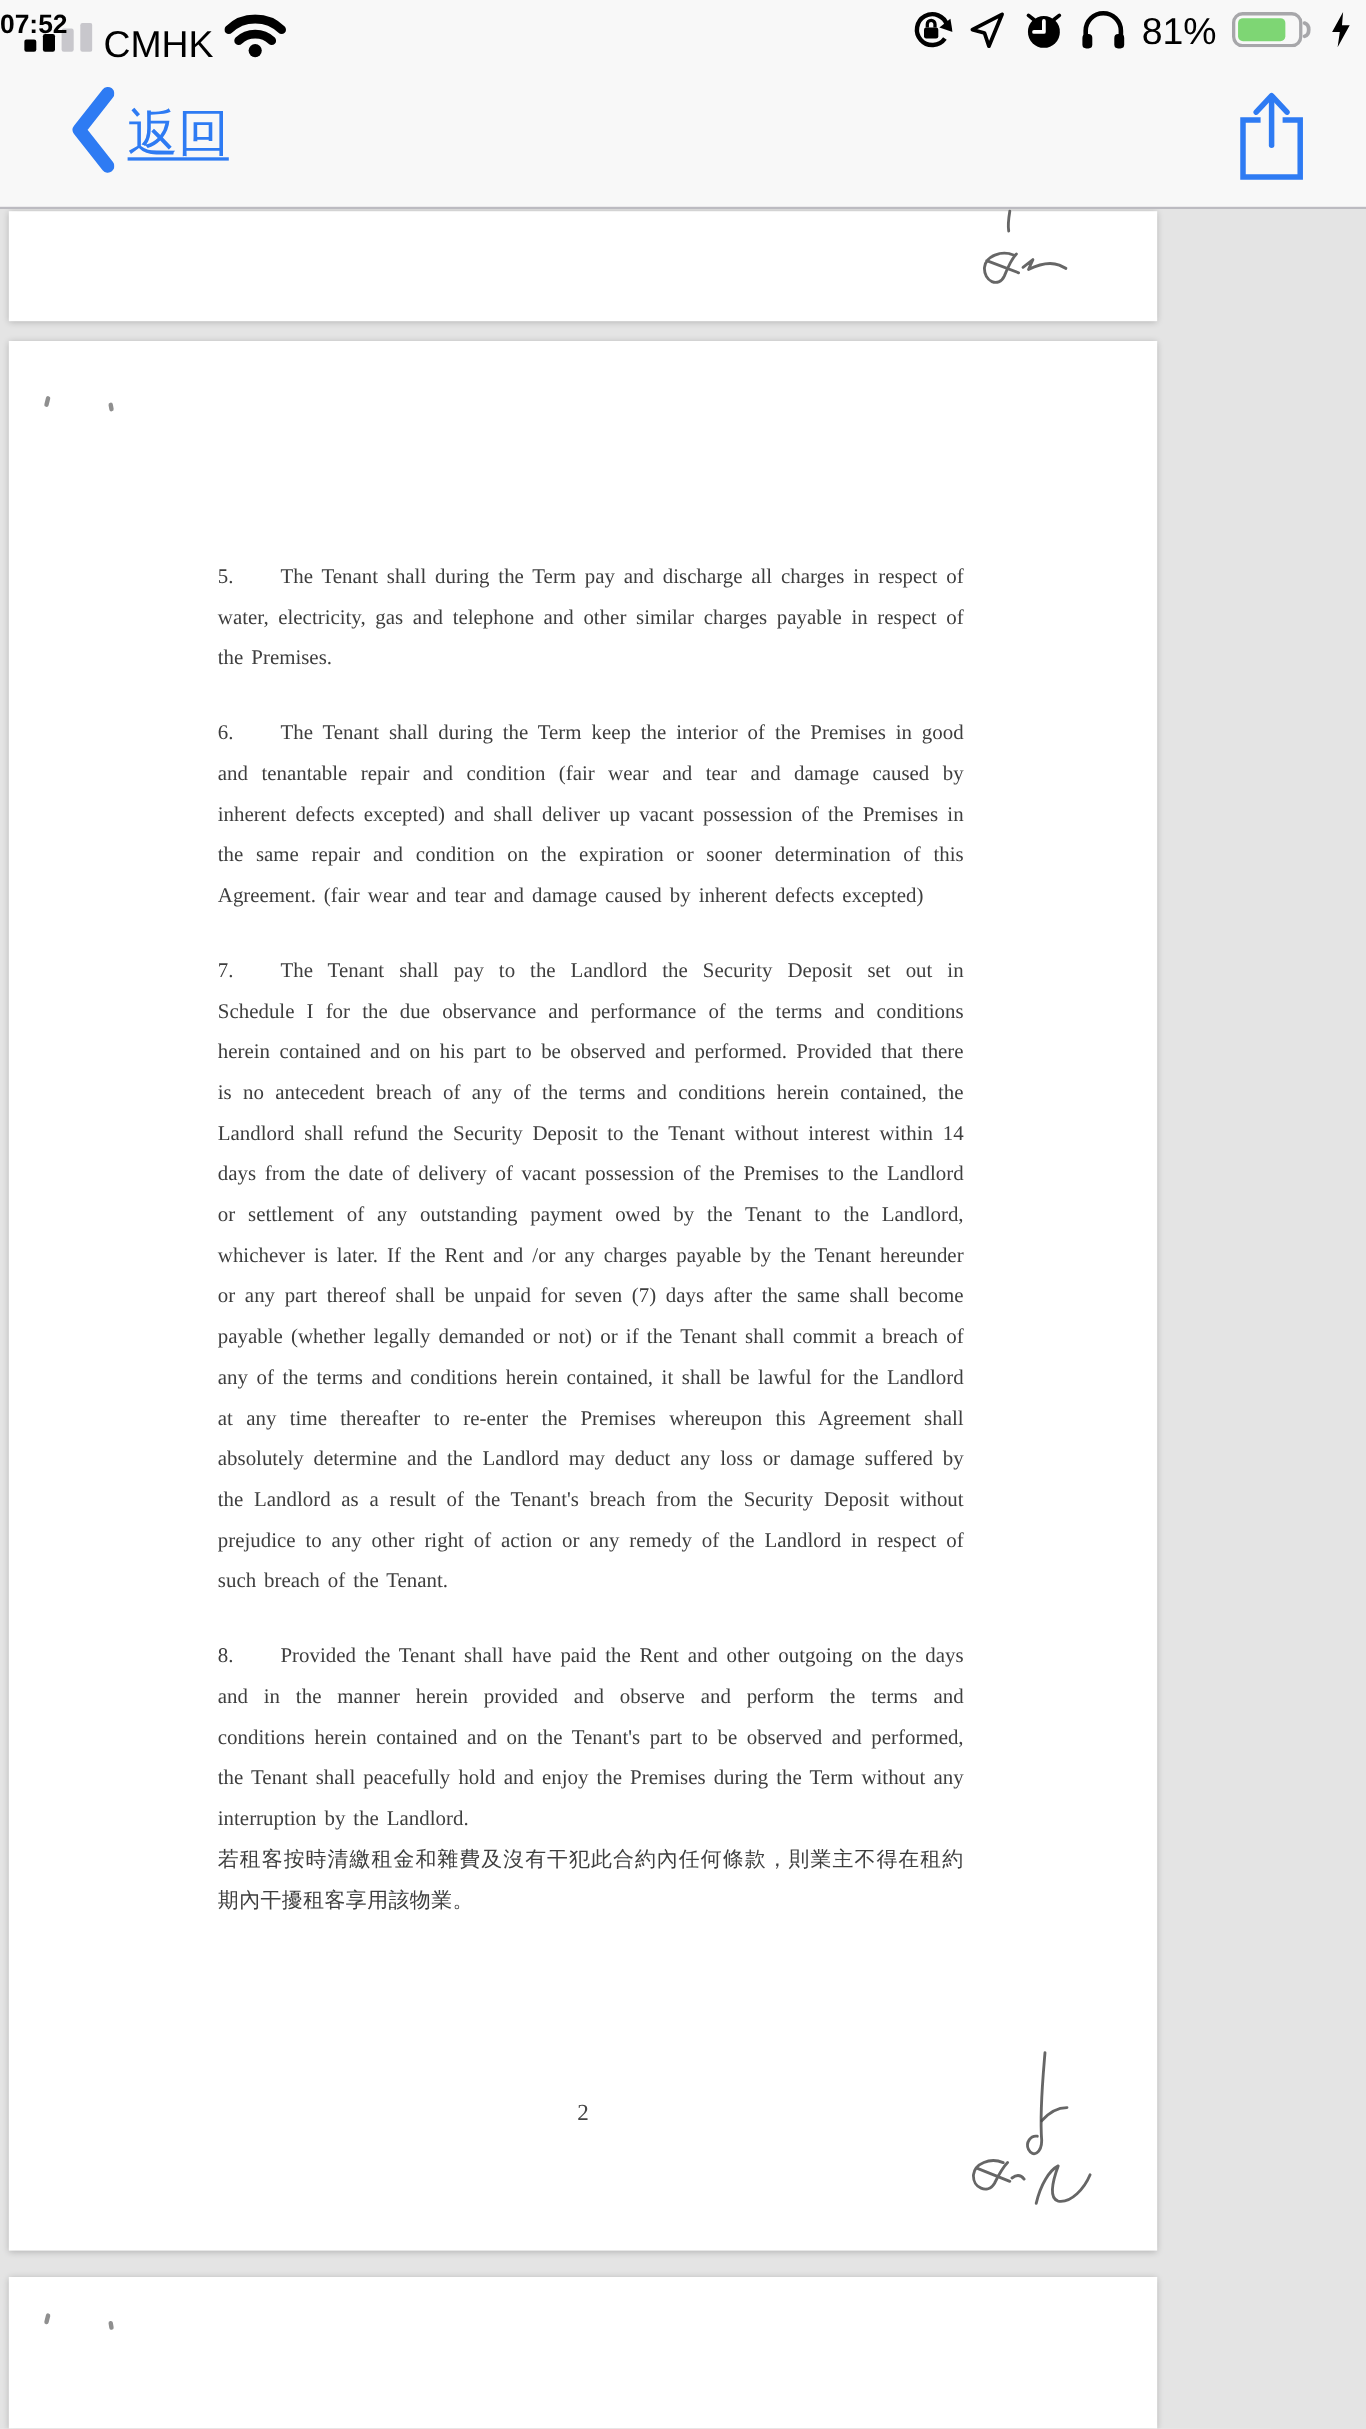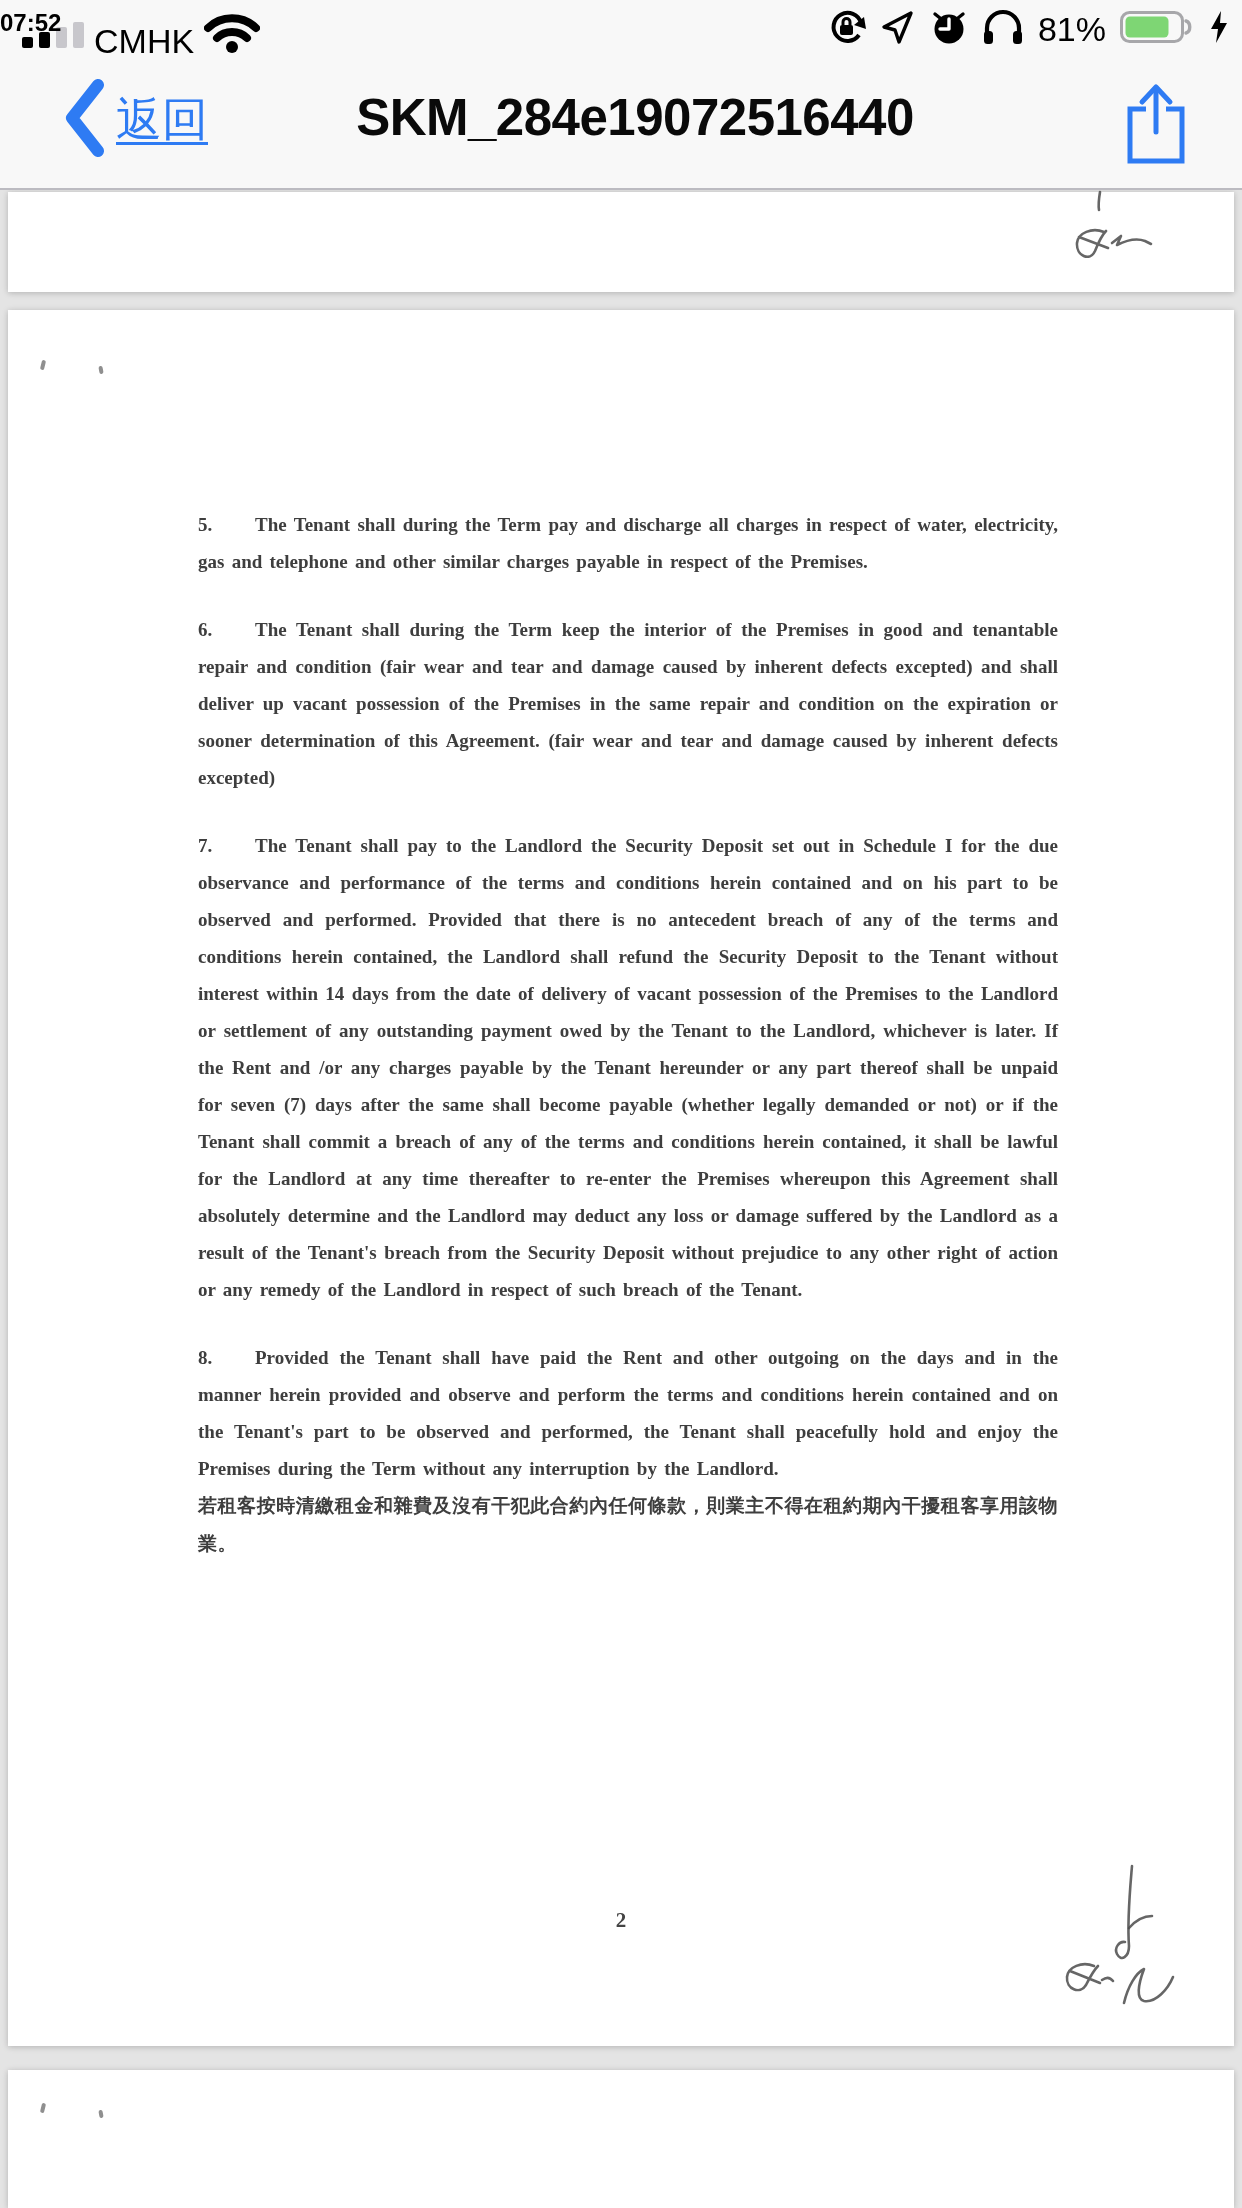--- a/index.html
+++ b/index.html
@@ -18,21 +18,21 @@
 
   
   .nav-bar{position:absolute;top:54px;left:0;right:0;height:134px;margin-left:28px;}
   .back-btn{position:absolute;left:34px;top:24px;display:flex;align-items:center;gap:12px;cursor:pointer;}
   .back-label{font-size:46px;color:#2e7bf3;text-decoration:underline;text-decoration-thickness:3px;text-underline-offset:7px;}
   .nav-title{position:absolute;left:0;right:0;top:34px;text-align:center;font-size:51px;font-weight:600;color:#0a0a0a;letter-spacing:-0.5px;}
   .share-btn{position:absolute;right:56px;top:28px;cursor:pointer;}
 
   
   .content{position:absolute;top:190px;left:0;right:0;bottom:0;background:#e4e4e4;}
-  .page{position:absolute;left:8px;width:1226px;background:#ffffff;box-shadow:0 1px 6px rgba(0,0,0,0.22);font-weight:bold;}
+  .page{position:absolute;left:8px;width:1044px;background:#ffffff;box-shadow:0 1px 6px rgba(0,0,0,0.22);}
   .page-top{top:2px;height:100px;}
   .page-main{top:120px;height:1736px;}
   .page-bottom{top:1880px;bottom:0;}
 
   
   .page-badge{position:absolute;left:59px;top:250px;width:140px;height:96px;background:#f6f6f6;
               border-radius:28px;box-shadow:0 3px 16px rgba(0,0,0,0.14);display:flex;align-items:center;
               justify-content:center;font-size:48px;font-weight:500;color:#8e8e93;z-index:30;}
 
   
@@ -128,21 +128,20 @@
     <div class="nav-bar">
       <div class="back-btn">
         <span>
           <svg width="42" height="80" viewBox="0 0 42 80">
             <path d="M36 7 L10 40 L36 73" fill="none" stroke="#2e7bf3" stroke-width="12" stroke-linecap="round" stroke-linejoin="round"></path>
           </svg>
         </span>
         <span class="back-label">返回</span>
       </div>
 
-      <div class="nav-title">SKM_284e19072516440</div>
 
       <div class="share-btn">
         <span>
           <svg width="60" height="82" viewBox="0 0 60 82">
             <path d="M30 50 V6" stroke="#2e7bf3" stroke-width="5" fill="none" stroke-linecap="round"></path>
             <path d="M16 20 L30 5 L44 20" stroke="#2e7bf3" stroke-width="5" fill="none" stroke-linecap="round" stroke-linejoin="round"></path>
             <path d="M20 27 H4 V79 H56 V27 H40" stroke="#2e7bf3" stroke-width="5" fill="none" stroke-linejoin="miter"></path>
           </svg>
         </span>
       </div>

